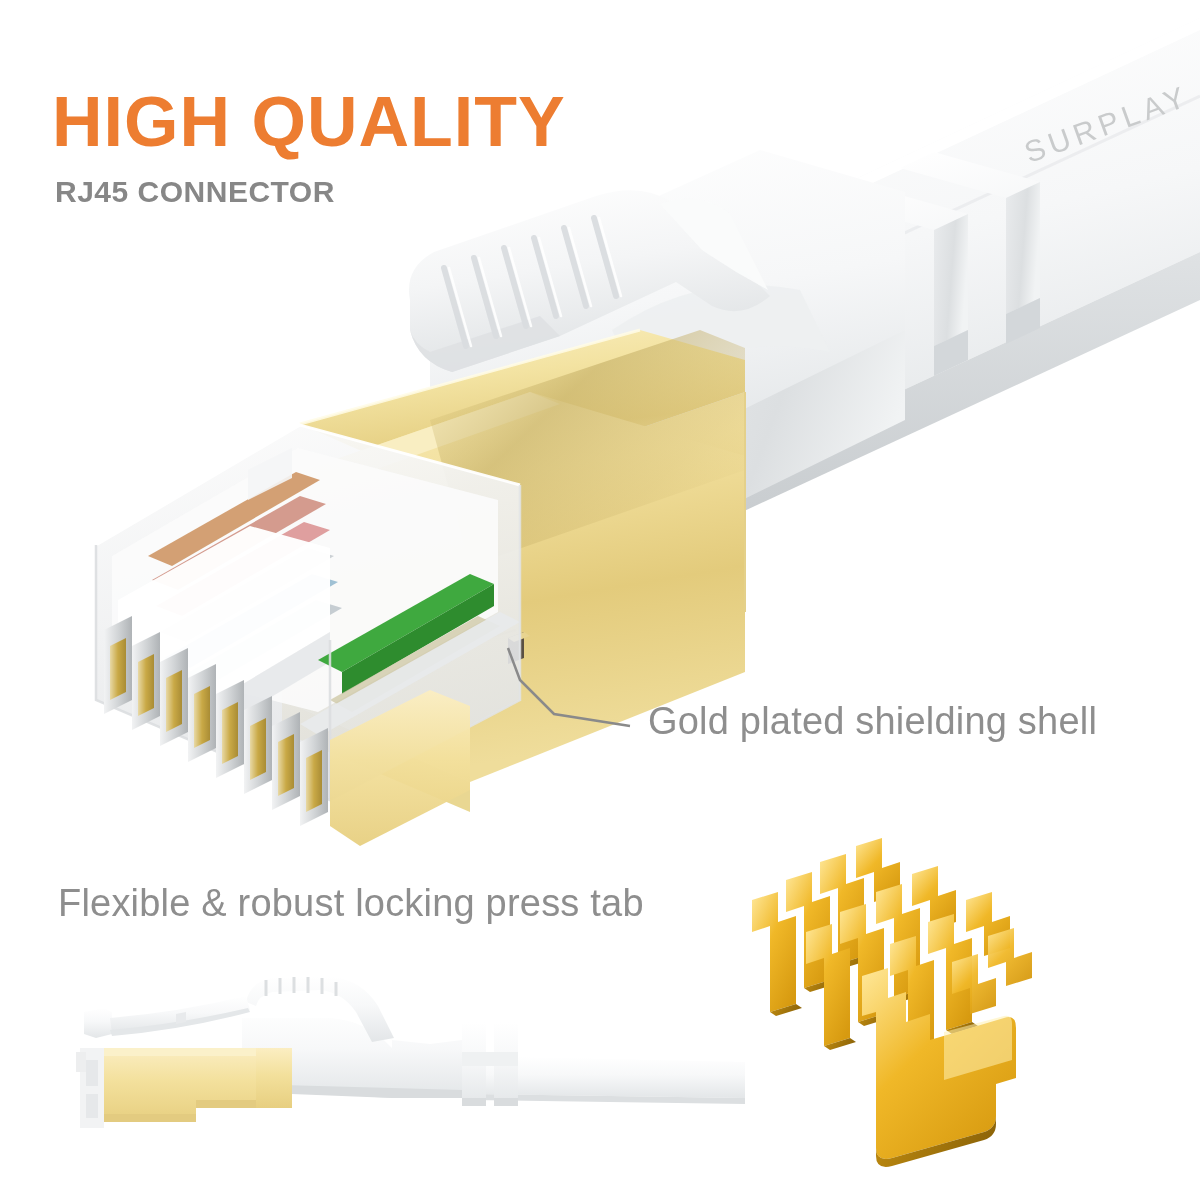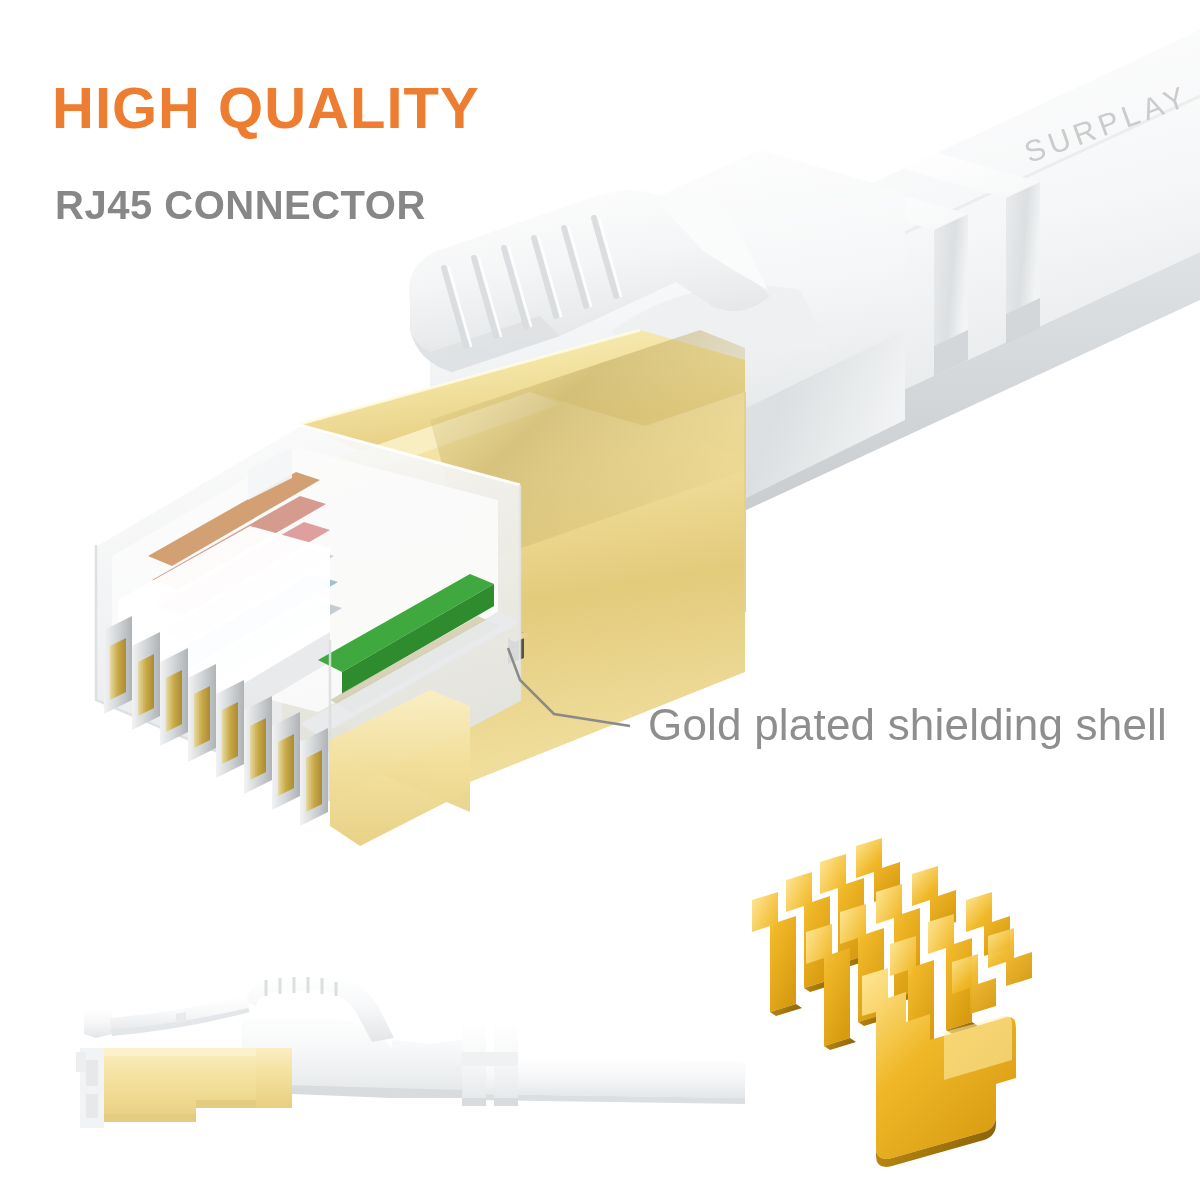--- a/index.html
+++ b/index.html
@@ -17,44 +17,44 @@
     height: 1200px;
     background: #ffffff;
     overflow: hidden;
   }
 
   
   .headline {
     position: absolute;
     left: 52px;
     top: 40px;
-    font-size: 58px;
+    font-size: 70px;
     font-weight: bold;
     letter-spacing: 1px;
     line-height: 1;
     color: #ED7D31;
     white-space: nowrap;
   }
   .subhead {
     position: absolute;
     left: 55px;
     top: 152px;
-    font-size: 40px;
+    font-size: 30px;
     font-weight: bold;
     letter-spacing: 0.5px;
     line-height: 1;
     color: #878787;
     white-space: nowrap;
   }
 
   
   .callout {
     position: absolute;
     color: #8e8e8e;
-    font-size: 44px;
+    font-size: 38px;
     font-weight: normal;
     letter-spacing: 0.2px;
     white-space: nowrap;
   }
   #callout-shell   { left: 648px; top: 700px; }
   #callout-tab     { left: 58px;  top: 882px; }
   #callout-contacts{ left: 743px; top: 1092px; }
 
   
   svg.stage {
@@ -473,15 +473,16 @@
   </svg>
 
   <h1 class="headline">HIGH QUALITY</h1>
 
   <h2 class="subhead">RJ45 CONNECTOR</h2>
 
   <div class="brandprint">SURPLAY</div>
 
   <div class="callout" id="callout-shell">Gold plated shielding shell</div>
 
+  <div class="callout" id="callout-tab">Flexible &amp; robust locking press tab</div>
 
 
 </div>
 
 </body></html>

